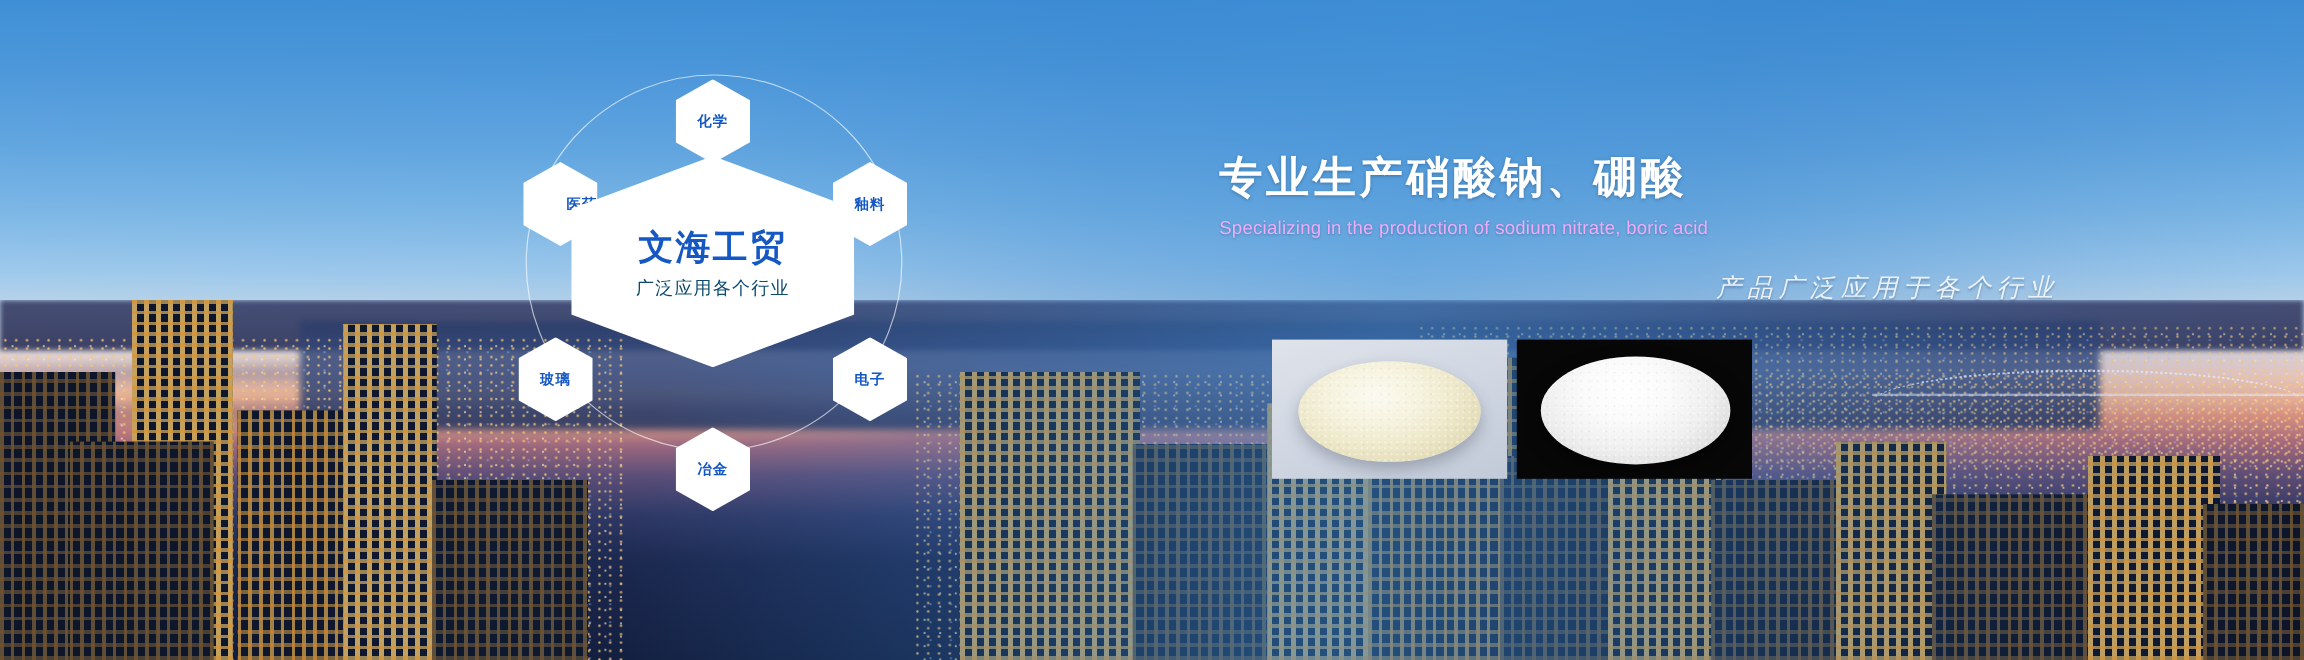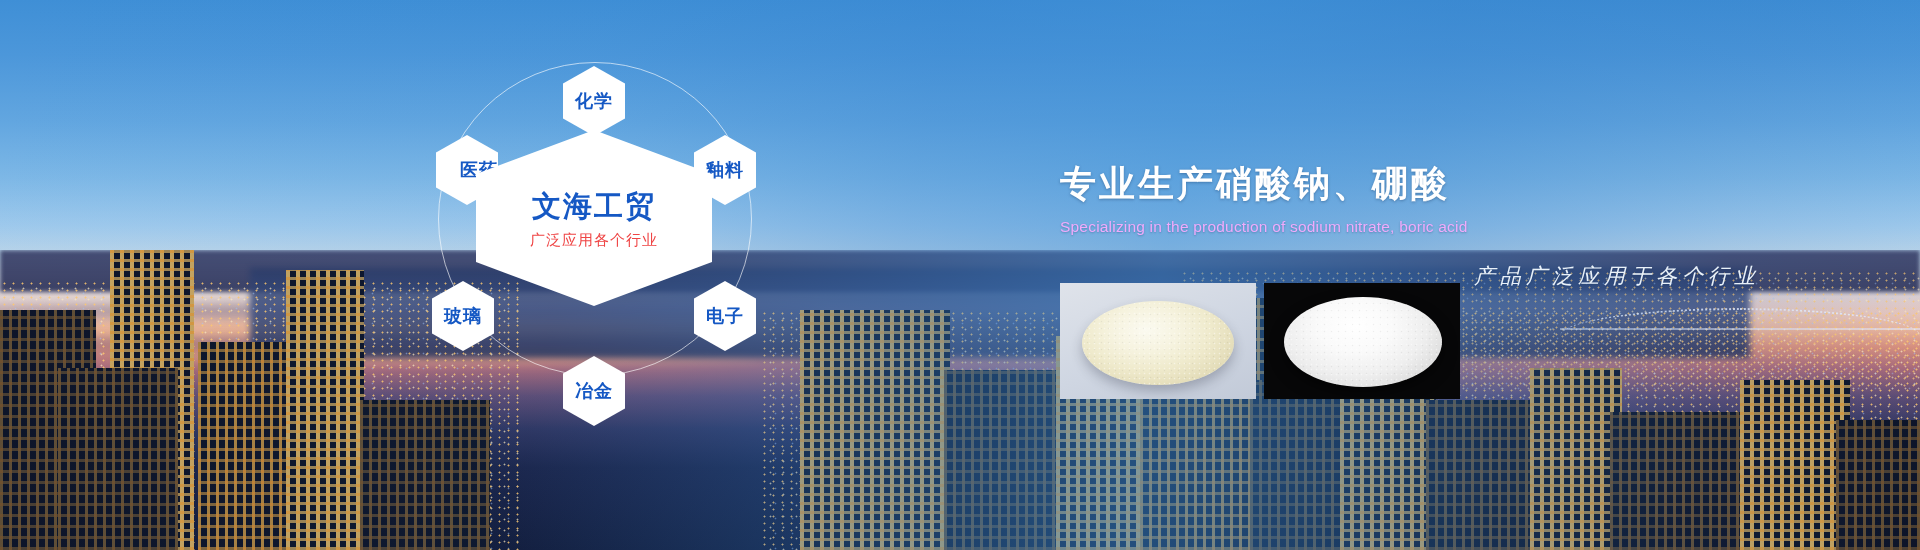--- a/index.html
+++ b/index.html
@@ -112,36 +112,36 @@
     position:absolute;left:8px;top:34px;width:312px;height:312px;
     border:1.5px solid rgba(255,255,255,.62);border-radius:50%;
   }
   .hex{
     position:absolute;
     display:flex;align-items:center;justify-content:center;
     background:#ffffff;
     clip-path:polygon(50% 0%,100% 25%,100% 75%,50% 100%,0% 75%,0% 25%);
     color:#1558c4;font-weight:bold;letter-spacing:1px;
   }
-  .hex.small{width:62px;height:70px;font-size:18px;}
+  .hex.small{width:62px;height:70px;font-size:12px;}
   .hex.center{
     left:46px;top:102px;width:236px;height:176px;
     flex-direction:column;gap:4px;
   }
   .hex-title{font-size:29px;font-weight:bold;color:#1558c4;letter-spacing:2px;}
-  .hex-sub{font-size:15px;color:#ef4444;letter-spacing:1px;font-weight:normal;}
+  .hex-sub{font-size:15px;color:#0c4a6e;letter-spacing:1px;font-weight:normal;}
   .h-top   {left:133px;top:38px;}
   .h-ur    {left:264px;top:107px;text-align:right;}
   .h-lr    {left:264px;top:253px;}
   .h-bot   {left:133px;top:328px;}
   .h-ll    {left:2px;top:253px;}
   .h-ul    {left:6px;top:107px;justify-content:flex-end;}
 
   
-  .copy{position:absolute;left:1060px;top:128px;width:700px;margin-top:36px;}
+  .copy{position:absolute;left:1016px;top:128px;width:700px;}
   .headline{
     font-size:36px;font-weight:bold;color:#ffffff;letter-spacing:3px;
     line-height:1.1;white-space:nowrap;
     text-shadow:0 1px 3px rgba(12,40,80,.35);
   }
   .subline{
     margin-top:14px;font-size:15.5px;color:#f0abfc;letter-spacing:.2px;
     white-space:nowrap;text-shadow:0 1px 2px rgba(12,40,80,.3);
   }
   .tagline{

